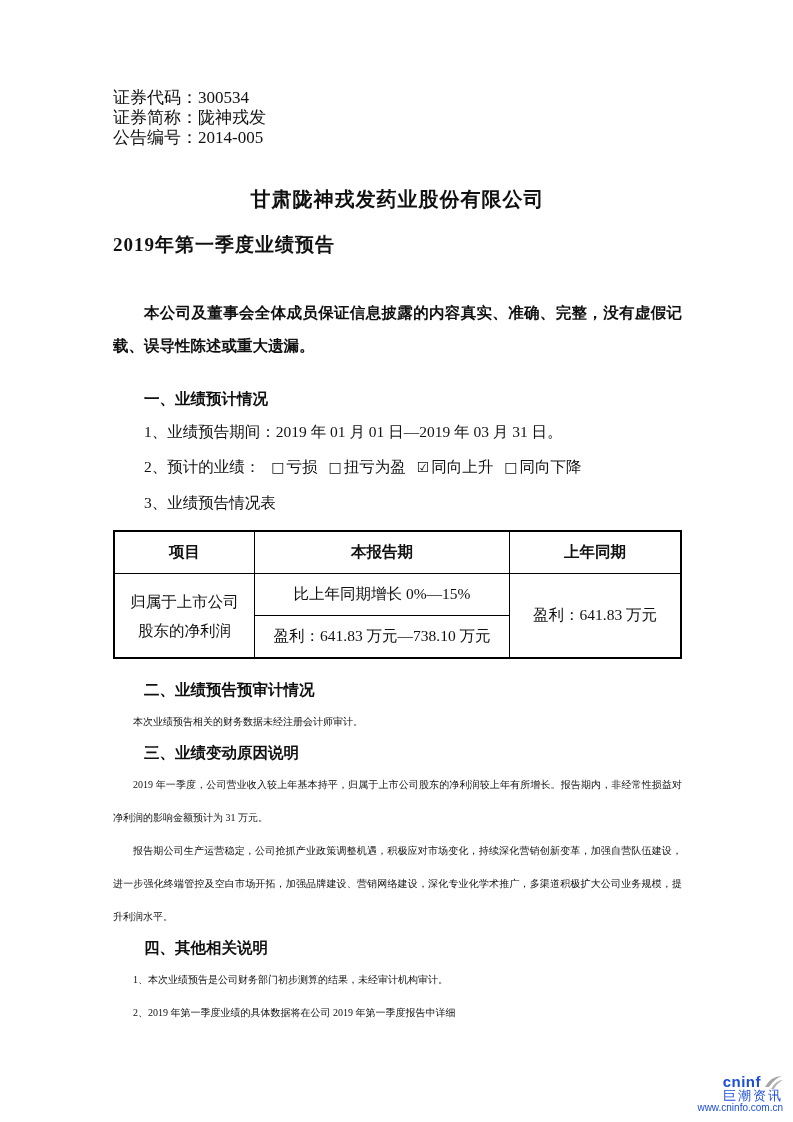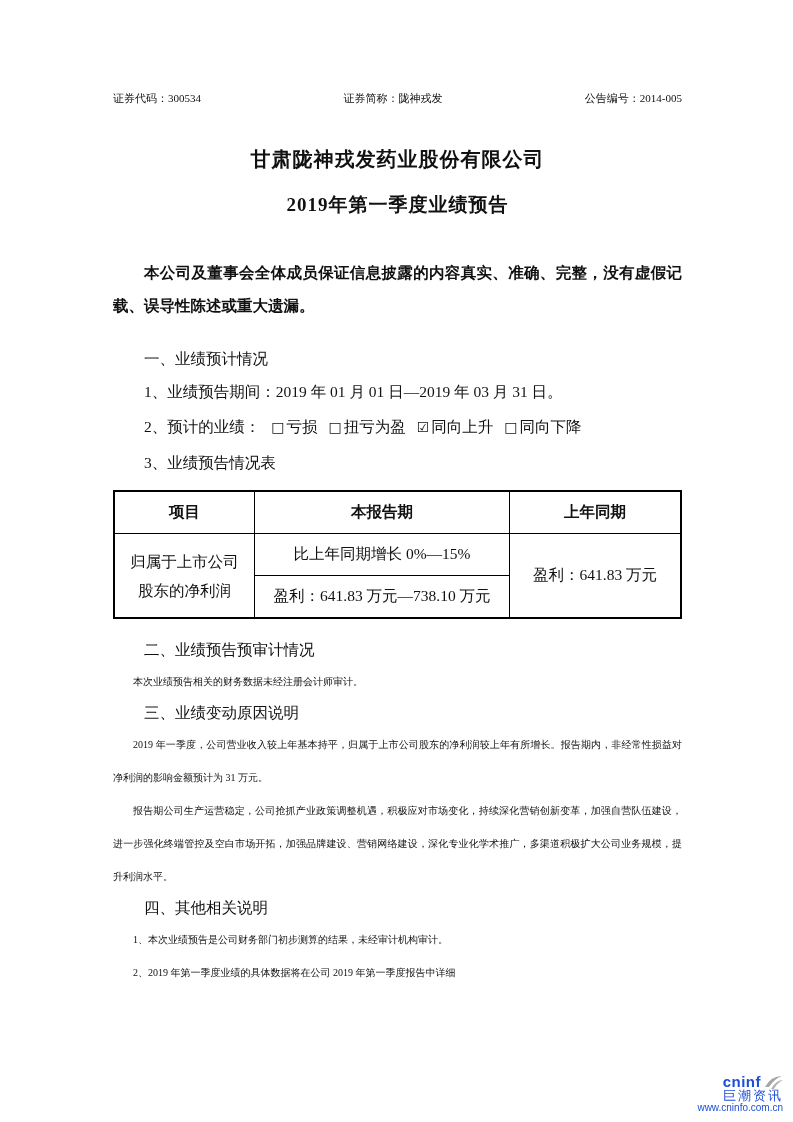--- a/index.html
+++ b/index.html
@@ -8,36 +8,36 @@
     width:793px; height:1122px;
     position:relative; overflow:hidden;
     color:#111;
     font-family:"Liberation Serif","DejaVu Serif",serif;
   }
   .content {
     position:absolute; left:113px; top:88px; width:569px;
   }
   .doc-header {
     display:flex; justify-content:space-between;
-    font-size:11px; line-height:20px;
+    font-size:17px; line-height:20px;flex-direction:column;
   }
   .title {
     margin-top:36px; text-align:center;
     font-size:20px; font-weight:bold; line-height:30px; letter-spacing:1px;
   }
   .subtitle {
-    margin-top:16px; text-align:center;
+    margin-top:16px; text-align:left;
     font-size:19px; font-weight:bold; line-height:30px; letter-spacing:1px;
   }
   .disclaimer {
     margin-top:36px; font-weight:bold; text-indent:2em;
     font-size:15.5px; line-height:33px; text-align:justify;
   }
   .sec-heading {
-    font-weight:normal; text-indent:2em;
+    font-weight:bold; text-indent:2em;
     font-size:15.5px; line-height:30px;
   }
   .sec1-heading { margin-top:22px; }
   .item { text-indent:2em; font-size:15.5px; line-height:35px; }
   .opt { margin-left:11px; white-space:nowrap;text-align:center; }
   .opt .box { margin-right:2px; font-family:"DejaVu Sans",sans-serif; font-size:14px; }
   .forecast-table {
     margin-top:10px; width:100%;
     border-collapse:collapse; border:2px solid #000;
     font-size:15.5px;

